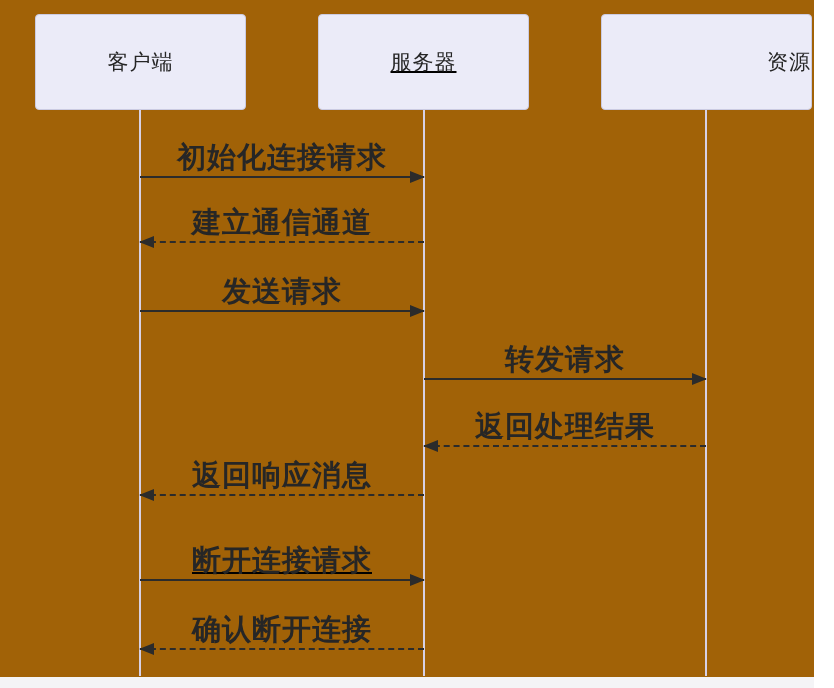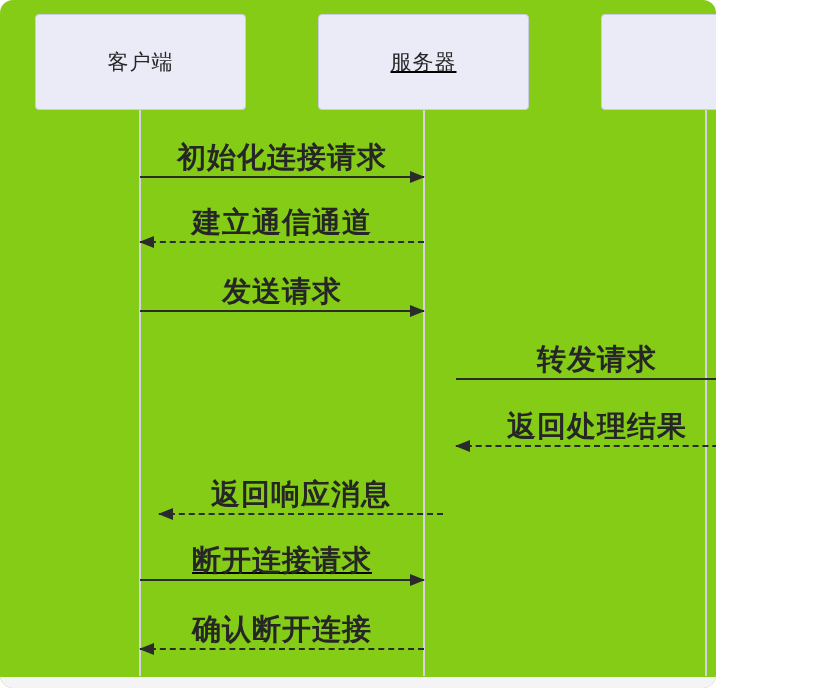--- a/index.html
+++ b/index.html
@@ -6,25 +6,24 @@
     --actor-fill:#ebebf8;
     --actor-border:#cbcbe2;
     --lifeline:#d7d1e6;
     --arrow:#2b2b2b;
     --text:#262626;
     --bottom-strip:#f4f4f6;
   }
   html,body{margin:0;padding:0;background:#ffffff;}
   .stage{
     position:relative;
-    width:716px;height:688px;
-    background:#84cc16;
+    width:814px;height:688px;
+    background:#a16207;
     overflow:hidden;
     font-family:"DejaVu Sans","Liberation Sans",sans-serif;
-    border-radius:13px;
   }
   
   .lifeline{
     position:absolute;
     top:110px;
     width:2px;
     height:566px;
     background:var(--lifeline);
   }
   .lifeline.client{left:139px;}
@@ -45,27 +44,27 @@
   .actor.server{left:318px;text-decoration:underline;}
   .actor.resource{left:601px;justify-content:flex-end;}
   .actor-label{
     font-size:21px;
     color:var(--text);
     letter-spacing:1px;
   }
   
   .message{position:absolute;}
   .span-cs{left:140px;width:284px;}
-  .span-sr{left:424px;width:282px;padding-left:32px;}
+  .span-sr{left:424px;width:282px;}
   .m1{top:144px;}
   .m2{top:209px;}
   .m3{top:278px;}
   .m4{top:346px;}
   .m5{top:413px;}
-  .m6{top:481px;padding-left:19px;}
+  .m6{top:462px;}
   .m7{top:547px;text-decoration:underline;}
   .m8{top:616px;}
   .msg-label{
     text-align:center;
     font-size:29px;
     font-weight:700;
     color:var(--text);
     line-height:26px;
     margin-bottom:6px;
     letter-spacing:1px;

